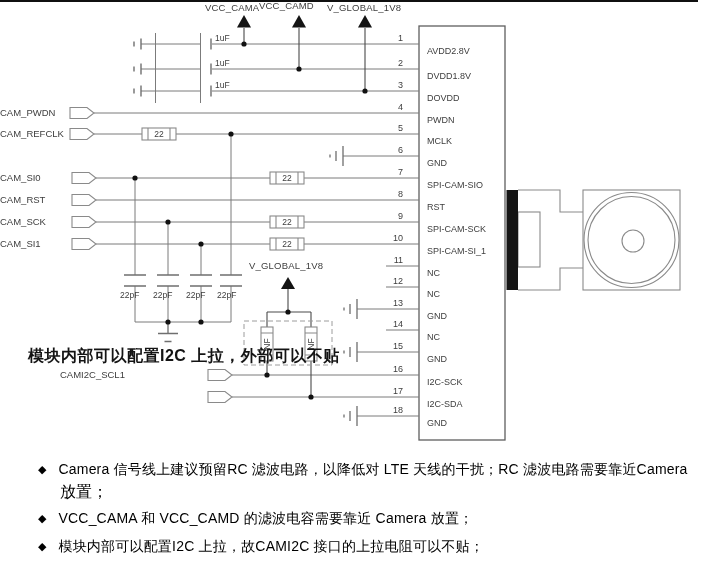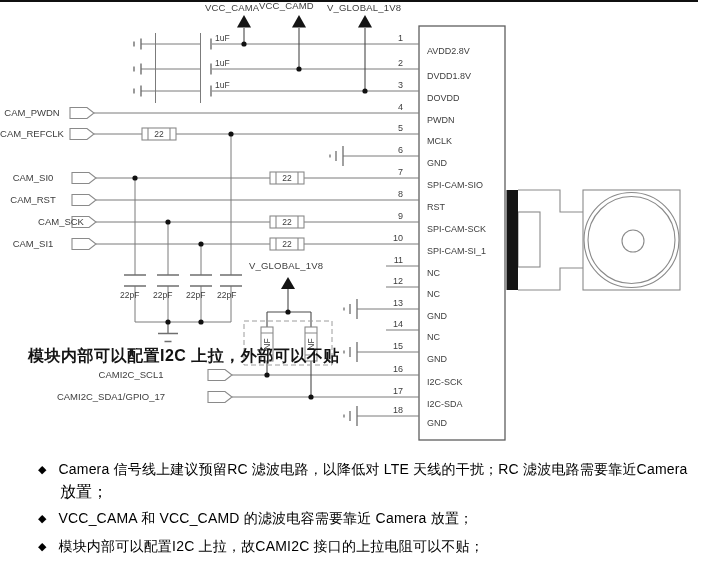--- a/index.html
+++ b/index.html
@@ -3,21 +3,21 @@
 <meta charset="utf-8">
 <style>
   html,body{margin:0;padding:0;background:#ffffff;}
   #stage{
     position:relative;width:701px;height:571px;background:#ffffff;overflow:hidden;
     font-family:"Liberation Sans","DejaVu Sans",sans-serif;
   }
   #schem-svg{position:absolute;left:0;top:0;}
   .lbl{position:absolute;font-size:9.5px;color:#3d3d3d;letter-spacing:.2px;white-space:nowrap;line-height:10px;}
   .center{text-align:left;}
-  .net{position:absolute;font-size:9.5px;color:#3d3d3d;text-align:center;white-space:nowrap;line-height:12px;}
+  .net{position:absolute;font-size:9.5px;color:#3d3d3d;text-align:left;white-space:nowrap;line-height:12px;}
   .val{position:absolute;font-size:8.5px;color:#3d3d3d;line-height:10px;white-space:nowrap;text-align:center;}
   .pnum{position:absolute;width:22px;text-align:right;font-size:9px;color:#3d3d3d;line-height:10px;left:381px;}
   .pname{position:absolute;left:427px;font-size:9px;color:#3d3d3d;line-height:10px;white-space:nowrap;}
   .rval{position:absolute;width:34px;text-align:center;font-size:8.5px;color:#3d3d3d;line-height:12px;}
   .nf{position:absolute;width:34px;height:12px;text-align:center;font-size:8.5px;color:#3d3d3d;line-height:12px;transform:rotate(-90deg);}
   .note{position:absolute;left:28px;top:346px;font-size:16px;font-weight:bold;color:#141414;letter-spacing:.5px;white-space:nowrap;}
   .bullet-row{position:absolute;left:38px;display:flex;align-items:flex-start;width:660px;color:#000;}
   .diamond{font-size:11px;line-height:17px;margin-right:12px;color:#000;}
   .btext{font-size:14px;line-height:17px;white-space:nowrap;letter-spacing:.2px;}
   .cont{position:absolute;left:60px;font-size:16px;line-height:17px;color:#000;}
@@ -128,24 +128,23 @@
 
   <div class="lbl center" style="left:205px;top:3px;width:80px;">VCC_CAMA</div>
   <div class="lbl center" style="left:259px;top:1px;width:80px;">VCC_CAMD</div>
   <div class="lbl center" style="left:327px;top:3px;width:80px;">V_GLOBAL_1V8</div>
   <div class="lbl center" style="left:249px;top:261px;width:80px;">V_GLOBAL_1V8</div>
 
   <div class="net" style="left:0;top:107px;width:64px;">CAM_PWDN</div>
   <div class="net" style="left:0;top:128px;width:64px;">CAM_REFCLK</div>
   <div class="net" style="left:0;top:172px;width:66px;">CAM_SI0</div>
   <div class="net" style="left:0;top:194px;width:66px;">CAM_RST</div>
-  <div class="net" style="left:0;top:216px;width:66px;padding-left:28px;">CAM_SCK</div>
+  <div class="net" style="left:0;top:216px;width:66px;">CAM_SCK</div>
   <div class="net" style="left:0;top:238px;width:66px;">CAM_SI1</div>
   <div class="net" style="left:60px;top:369px;width:142px;">CAMI2C_SCL1</div>
-  <div class="net" style="left:20px;top:391px;width:182px;">CAMI2C_SDA1/GPIO_17</div>
 
   <div class="val" style="left:215px;top:33px;">1uF</div>
   <div class="val" style="left:215px;top:58px;">1uF</div>
   <div class="val" style="left:215px;top:80px;">1uF</div>
   <div class="rval" style="left:142px;top:128px;">22</div>
   <div class="rval" style="left:270px;top:172px;">22</div>
   <div class="rval" style="left:270px;top:216px;">22</div>
   <div class="rval" style="left:270px;top:238px;">22</div>
   <div class="val" style="left:120px;top:290px;">22pF</div>
   <div class="val" style="left:153px;top:290px;">22pF</div>

